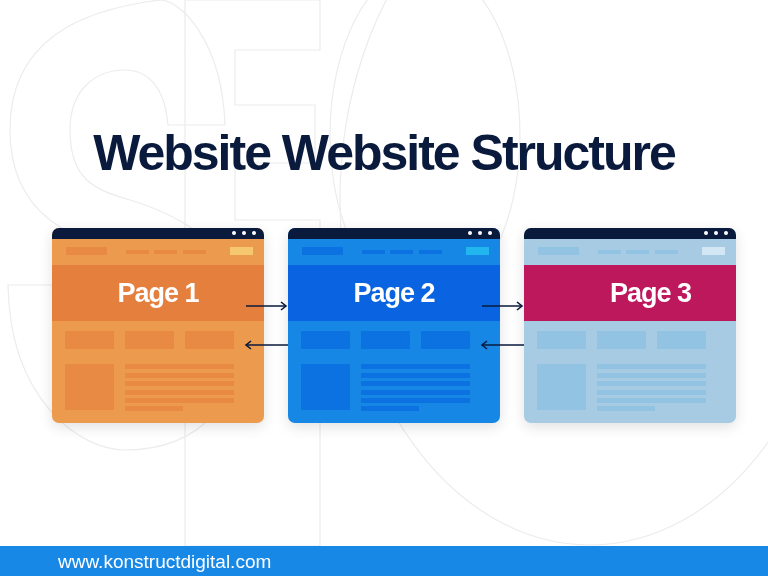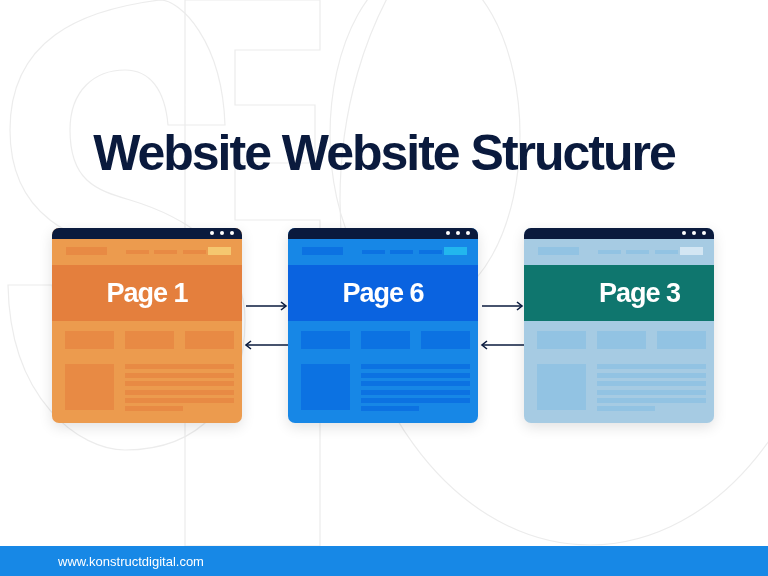--- a/index.html
+++ b/index.html
@@ -5,41 +5,41 @@
   * { margin: 0; padding: 0; box-sizing: border-box; }
   html, body { width: 768px; height: 576px; overflow: hidden; background: #ffffff; }
   body { position: relative; font-family: "Liberation Sans", sans-serif; }
   .watermark { position: absolute; left: 0; top: 0; width: 768px; height: 546px; overflow: hidden; }
   .watermark svg { position: absolute; left: 0; top: 0; }
   .title {
     position: absolute; left: 0; top: 124px; width: 768px; text-align: center;
     font-size: 50px; font-weight: 700; color: #0a1a3d; letter-spacing: -2px;
   }
   .window {
-    position: absolute; top: 228px; width: 190px; height: 195px;
+    position: absolute; top: 228px; width: 212px; height: 195px;
     border-radius: 7px; overflow: hidden;
     box-shadow: 0 4px 14px rgba(0,0,0,0.12);
   }
   .win-bar { height: 11px; background: #0a1a3d; position: relative; }
   .dots { position: absolute; right: 8px; top: 3px; display: flex; gap: 6px; }
   .dot { width: 4px; height: 4px; border-radius: 50%; background: #fff; }
   .nav { height: 26px; position: relative; }
   .nav .logo { position: absolute; left: 14px; top: 8px; width: 41px; height: 8px; }
   .nav .link { position: absolute; top: 11px; width: 23px; height: 4px; }
   .nav .cta { position: absolute; right: 11px; top: 8px; width: 23px; height: 8px; }
   .hero { height: 56px; display: flex; align-items: center; justify-content: center;
     color: #fff; font-size: 27px; font-weight: 700; letter-spacing: -1px; }
   .body { height: 102px; position: relative; }
   .card { position: absolute; top: 10px; width: 49px; height: 18px; }
   .img { position: absolute; left: 13px; top: 43px; width: 49px; height: 46px; }
   .line { position: absolute; left: 73px; width: 109px; height: 5px; }
   .arrow { position: absolute; }
   .footer {
     position: absolute; left: 0; top: 546px; width: 768px; height: 30px;
-    background: #1788e6; color: #ffffff; font-size: 13px;
+    background: #1788e6; color: #ffffff; font-size: 19px;
     padding-left: 58px; line-height: 31px;
   }
 </style>
 </head>
 <body>
 
 <div class="watermark">
   <svg width="768" height="546" viewBox="0 0 768 546" fill="none" stroke="#ececec" stroke-width="1.2">
 
     <path d="M160 0 C80 10 10 40 10 130 C10 220 80 240 120 250 C150 258 160 270 160 290 C160 320 140 340 110 340 C80 340 55 320 52 285 L8 285 C10 400 80 450 125 450 C200 450 245 400 245 320 C245 250 180 215 130 200 C95 190 70 180 70 130 C70 90 95 70 125 70 C150 70 165 90 168 125 L225 125 C222 40 180 0 160 0 Z"></path>
@@ -94,21 +94,21 @@
       </div>
   </div>
   <div class="nav">
     <div class="logo" style="background:#0c72e2;"></div>
     <div class="link" style="left:74px;background:#0c72e2;"></div>
     <div class="link" style="left:102px;background:#0c72e2;"></div>
     <div class="link" style="left:131px;background:#0c72e2;"></div>
     <div class="cta" style="background:#22b6ee;"></div>
   </div>
   <div class="hero" style="background:#0a63e0;">
-    <span>Page 6</span>
+    <span>Page 2</span>
   </div>
   <div class="body">
     <div class="card" style="left:13px;background:#0c72e2;"></div>
     <div class="card" style="left:73px;background:#0c72e2;"></div>
     <div class="card" style="left:133px;background:#0c72e2;"></div>
     <div class="img" style="background:#0c72e2;"></div>
     <div class="line" style="top:43px;background:#0c72e2;"></div>
     <div class="line" style="top:52px;background:#0c72e2;"></div>
     <div class="line" style="top:60px;background:#0c72e2;"></div>
     <div class="line" style="top:69px;background:#0c72e2;"></div>
@@ -125,21 +125,21 @@
         <span class="dot"></span>
       </div>
   </div>
   <div class="nav">
     <div class="logo" style="background:#92c3e3;"></div>
     <div class="link" style="left:74px;background:#92c3e3;"></div>
     <div class="link" style="left:102px;background:#92c3e3;"></div>
     <div class="link" style="left:131px;background:#92c3e3;"></div>
     <div class="cta" style="background:#d3e6f3;"></div>
   </div>
-  <div class="hero" style="background:#0f766e;padding-left:41px;">
+  <div class="hero" style="background:#be185d;padding-left:41px;">
     <span>Page 3</span>
   </div>
   <div class="body">
     <div class="card" style="left:13px;background:#92c3e3;"></div>
     <div class="card" style="left:73px;background:#92c3e3;"></div>
     <div class="card" style="left:133px;background:#92c3e3;"></div>
     <div class="img" style="background:#92c3e3;"></div>
     <div class="line" style="top:43px;background:#92c3e3;"></div>
     <div class="line" style="top:52px;background:#92c3e3;"></div>
     <div class="line" style="top:60px;background:#92c3e3;"></div>

